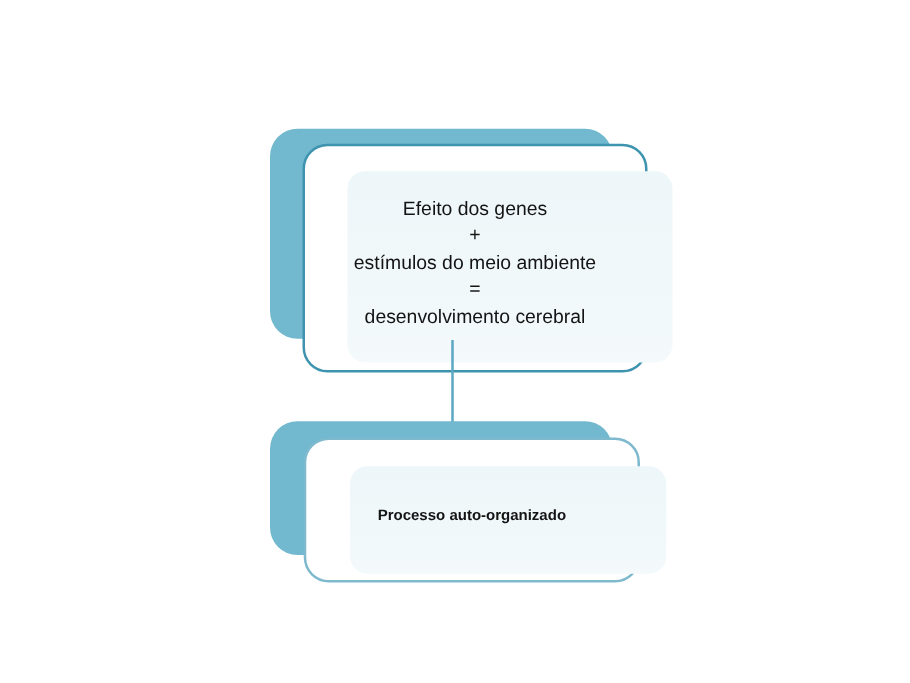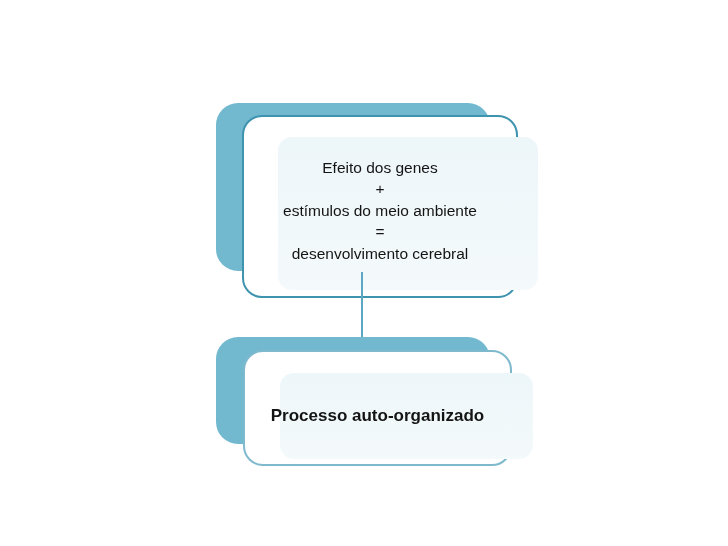--- a/index.html
+++ b/index.html
@@ -73,21 +73,21 @@
     font-size: 15.5px;
     font-weight: 400;
   }
 
   
   #node-bottom .backing  { left: 0px;  top: 0px;  width: 274px; height: 107px; }
   #node-bottom .card     { left: 27px; top: 13px; width: 269px; height: 116px; }
   #node-bottom .inner-panel { left: 35px; top: 21px; width: 253px; height: 86px; }
   #node-bottom .node-text {
     top: 52px;
-    font-size: 17px;
+    font-size: 12px;
     font-weight: 700;
   }
 
   
   .connector {
     position: absolute;
     background: #5CA7C3;
   }
 </style>
 </head>

